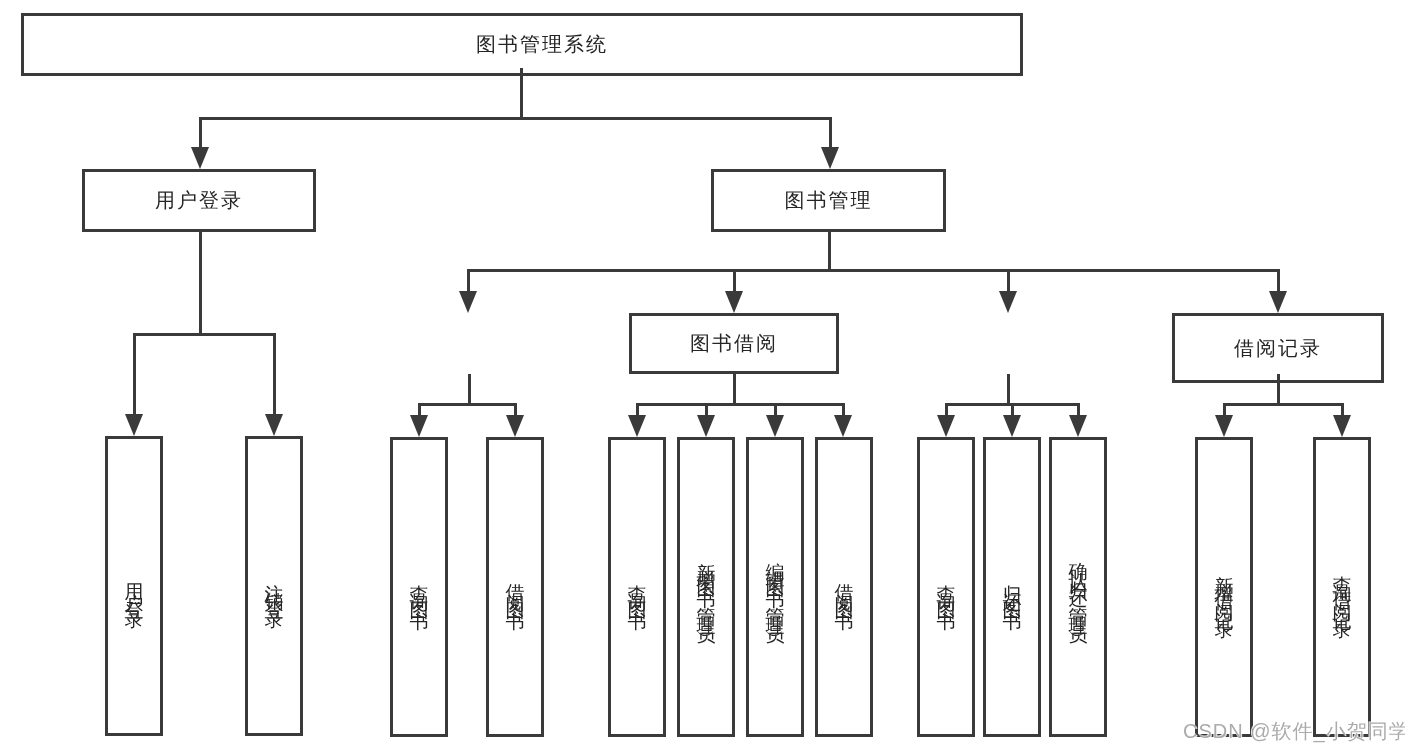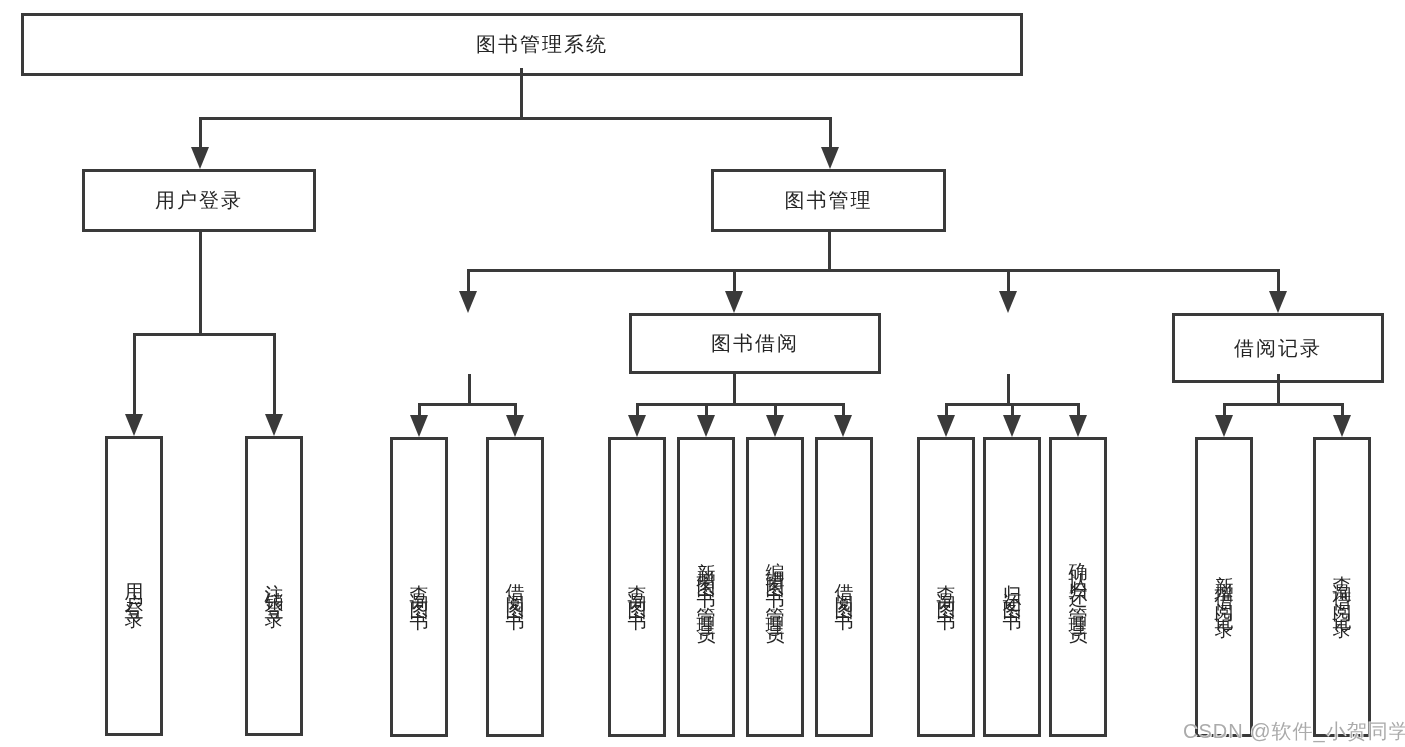--- a/index.html
+++ b/index.html
@@ -83,21 +83,21 @@
   <div class="hline" style="left:467px;top:269px;width:813px;"></div>
   <div class="vline" style="left:467px;top:269px;height:24px;"></div>
   <div class="arr" style="left:459px;top:291px;"></div>
   <div class="vline" style="left:733px;top:269px;height:24px;"></div>
   <div class="arr" style="left:725px;top:291px;"></div>
   <div class="vline" style="left:1007px;top:269px;height:24px;"></div>
   <div class="arr" style="left:999px;top:291px;"></div>
   <div class="vline" style="left:1277px;top:269px;height:24px;"></div>
   <div class="arr" style="left:1269px;top:291px;"></div>
 
-  <div class="box" style="left:629px;top:313px;width:252px;height:61px;">
+  <div class="box" style="left:629px;top:313px;width:210px;height:61px;">
     <span class="h-label">图书借阅</span>
   </div>
   <div class="box" style="left:1172px;top:313px;width:212px;height:70px;">
     <span class="h-label">借阅记录</span>
   </div>
 
   <div class="vline" style="left:468px;top:374px;height:32px;"></div>
   <div class="hline" style="left:418px;top:403px;width:99px;"></div>
   <div class="vline" style="left:418px;top:403px;height:16px;"></div>
   <div class="arr" style="left:410px;top:415px;"></div>

